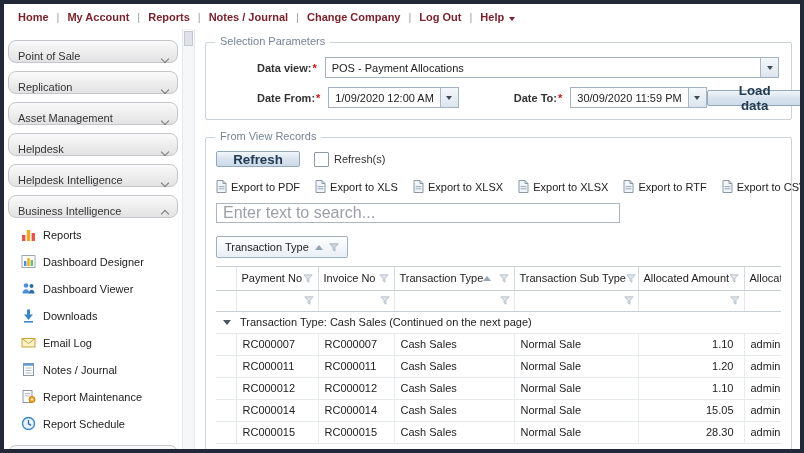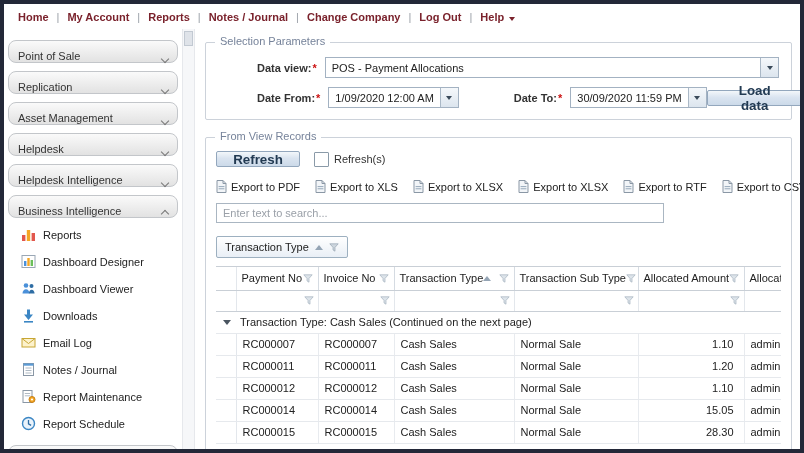--- a/index.html
+++ b/index.html
@@ -46,22 +46,22 @@
        color:#223a52;display:inline-flex;align-items:center;justify-content:center;padding:0 16px;cursor:pointer;box-sizing:border-box;font-weight:bold;}
   .btn-load{margin-left:auto;min-width:96px;}
   
   .refresh-row{display:flex;align-items:center;}
   .btn-refresh{min-width:84px;}
   .checkbox{width:13px;height:13px;border:1px solid #8a9aa8;background:#fff;border-radius:1px;margin-left:14px;flex:none;cursor:pointer;}
   .chk-label{margin-left:5px;color:#333;}
   .export-row{display:flex;align-items:center;margin-top:13px;flex-wrap:nowrap;}
   .export-item{display:flex;align-items:center;gap:4px;margin-right:15px;cursor:pointer;white-space:nowrap;color:#222;}
   .search-row{margin-top:10px;}
-  .search-input{width:448px;height:20px;box-sizing:border-box;border:1px solid #aab6c2;padding:0 6px;font-family:"Liberation Sans",sans-serif;
-                font-size:11px;color:#333;}
+  .search-input{width:404px;height:20px;box-sizing:border-box;border:1px solid #aab6c2;padding:0 6px;font-family:"Liberation Sans",sans-serif;
+                font-size:16px;color:#333;}
   .search-input::placeholder{color:#9aa0a8;}
   .group-panel{margin-top:13px;padding-bottom:8px;}
   .group-chip{display:inline-flex;align-items:center;gap:6px;border:1px solid #9db0c0;background:linear-gradient(#ffffff,#e9eff6);
               padding:4px 8px;border-radius:2px;cursor:pointer;}
   
   .grid-clip{overflow:hidden;border-top:1px solid #c9cfd6;}
   table.grid{border-collapse:collapse;table-layout:fixed;width:640px;}
   .grid th,.grid td{box-sizing:border-box;font-weight:normal;text-align:left;overflow:hidden;white-space:nowrap;}
   .grid th{border-right:1px solid #d5dbe2;border-bottom:1px solid #c9cfd6;padding:0 5px;height:23px;background:#fff;}
   .hcell{display:flex;align-items:center;gap:0;}

